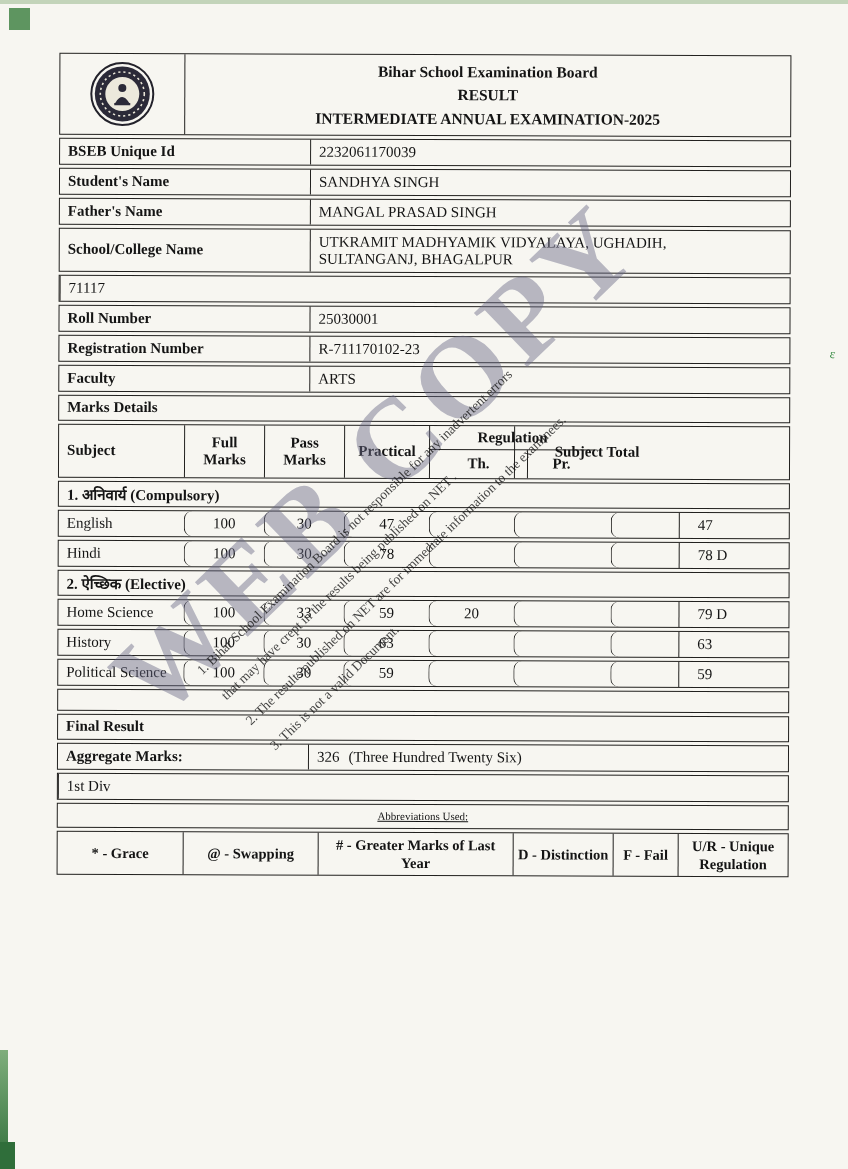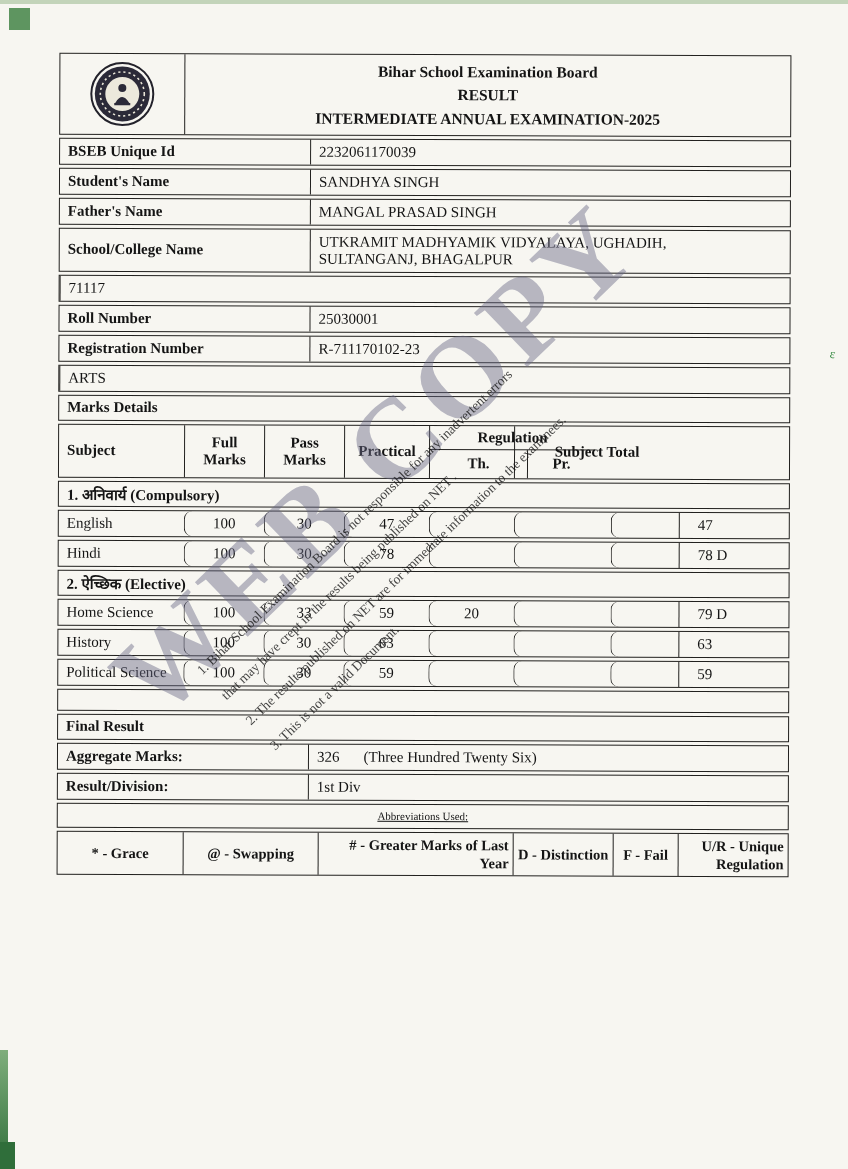--- a/index.html
+++ b/index.html
@@ -38,28 +38,28 @@
   .reg-top{display:flex;align-items:center;justify-content:center;border-bottom:1.6px solid #22211f;font-weight:bold;}
   .reg-bottom{display:grid;grid-template-columns:97px 68px;font-family:Liberation Serif, serif;}
   .reg-bottom div{display:flex;align-items:center;justify-content:center;font-weight:bold;}
 
   .marks-row{grid-template-columns:125px 80px 80px 85px 85px 97px 68px 110px;min-height:27px;font-size:15px;}
   .marks-row .num{justify-content:center;text-align:center;padding:2px 4px;border-radius:8px;}
   .marks-row .total{justify-content:flex-start;padding-left:18px;}
 
   .empty-row{min-height:22px;}
 
-  .agg-words{margin-left:24px;}
+  .agg-words{margin-left:9px;}
 
   .abbrev-title-row{min-height:25px;}
   .abbrev-title-row .cell{justify-content:center;width:100%;}
   .abbrev-title-text{font-weight:normal;text-decoration:underline;font-size:11px;}
 
   .abbrev-row{grid-template-columns:125px 135px 195px 100px 65px 110px;min-height:44px;font-size:14.5px;}
-  .abbrev-row .cell{justify-content:center;text-align:right;font-weight:bold;line-height:1.25;padding:2px 4px;}
+  .abbrev-row .cell{justify-content:center;text-align:center;font-weight:bold;line-height:1.25;padding:2px 4px;}
 
   .watermark{
     position:absolute;left:25px;top:388px;width:700px;height:145px;z-index:5;
     display:flex;align-items:center;justify-content:center;
     transform:rotate(-44deg);
     font-size:116px;font-weight:bold;letter-spacing:6px;white-space:nowrap;
     color:rgba(104,104,134,0.45);pointer-events:none;
   }
   .disclaimer{
     position:absolute;left:150px;top:428px;width:610px;z-index:6;
@@ -119,20 +119,21 @@
   </div>
   <div class="row info-row">
     <div class="cell label">Roll Number</div>
     <div class="cell bl">25030001</div>
   </div>
   <div class="row info-row">
     <div class="cell label">Registration Number</div>
     <div class="cell bl">R-711170102-23</div>
   </div>
   <div class="row info-row">
+    <div class="cell label">Faculty</div>
     <div class="cell bl">ARTS</div>
   </div>
 
   <div class="row section-row">
     <div class="cell">Marks Details</div>
   </div>
 
   <div class="row marks-header">
     <div class="cell first">Subject</div>
     <div class="cell bl">Full Marks</div>
@@ -214,21 +215,20 @@
     <div class="cell">Final Result</div>
   </div>
   <div class="row info-row">
     <div class="cell label">Aggregate Marks:</div>
     <div class="cell bl">
       <span>326</span>
       <span class="agg-words">(Three Hundred Twenty Six)</span>
     </div>
   </div>
   <div class="row info-row">
-    <div class="cell label">Result/Division:</div>
     <div class="cell bl">1st Div</div>
   </div>
 
   <div class="row abbrev-title-row">
     <div class="cell">
         <span class="abbrev-title-text">Abbreviations Used:</span>
       </div>
   </div>
   <div class="row abbrev-row">
     <div class="cell">* - Grace</div>

